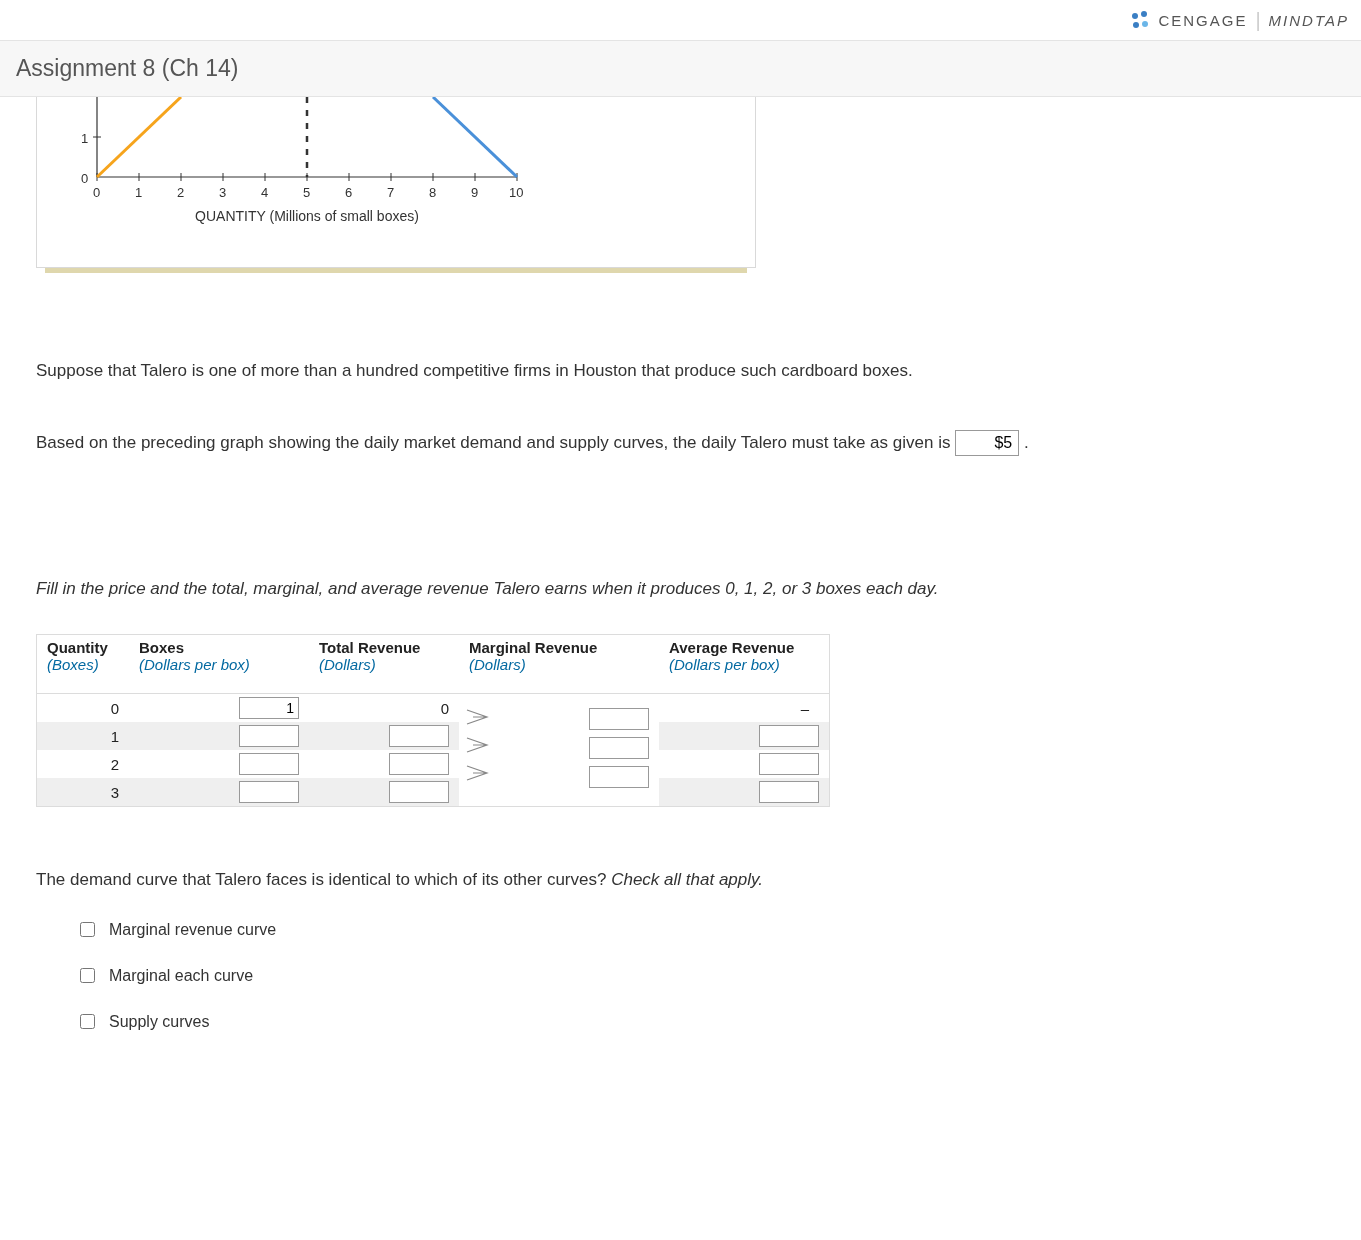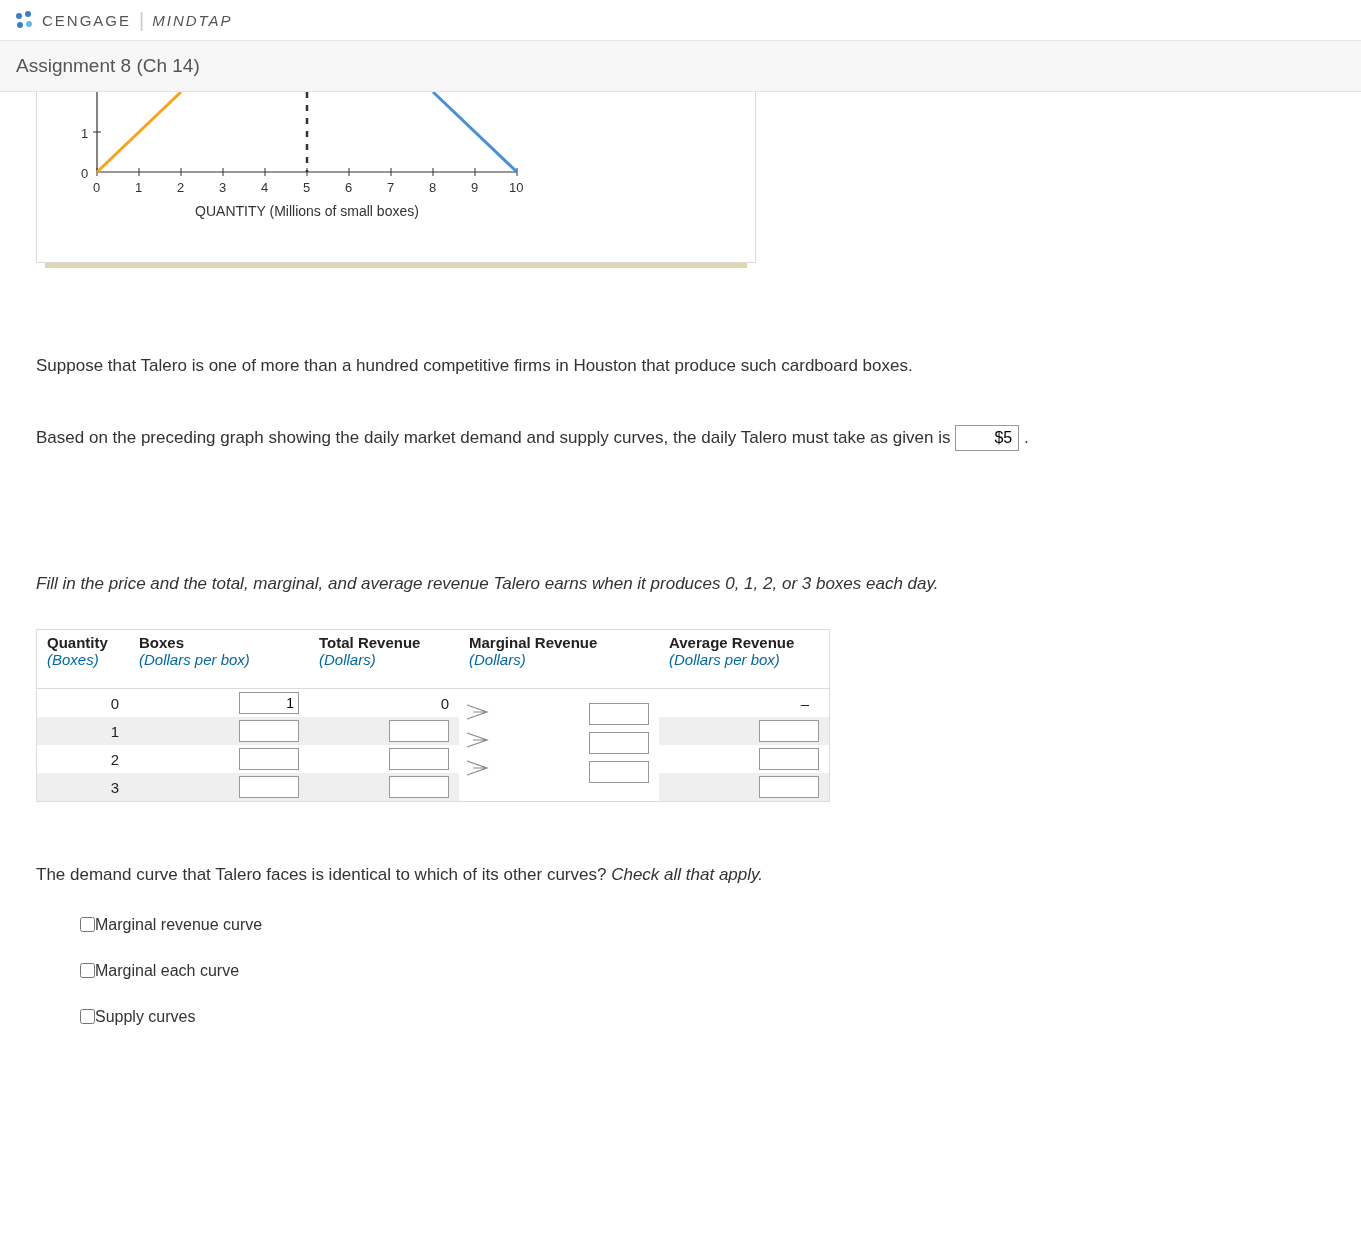--- a/index.html
+++ b/index.html
@@ -1,27 +1,27 @@
 <!DOCTYPE html>
 <html><head>
   <meta charset="utf-8">
   <style>
     * { box-sizing: border-box; margin: 0; padding: 0; }
     body { font-family: "Helvetica Neue", Arial, sans-serif; background: #fff; color: #222; }
     
     
-    .header { display: flex; align-items: center; padding: 8px 12px; background: #fff; }
+    .header { display: flex; align-items: center; padding: 8px 12px; background: #fff; justify-content: flex-end; }
     .logo-icon { width: 24px; height: 24px; margin-right: 6px; position: relative; }
     .logo-icon svg { width: 100%; height: 100%; }
     .brand-main { font-weight: 400; letter-spacing: 2px; font-size: 15px; color: #555; }
     .brand-sep { color: #ccc; margin: 0 8px; font-size: 20px; font-weight: 200; }
     .brand-sub { font-weight: 400; letter-spacing: 2px; font-size: 15px; color: #555; font-style: italic; }
     
     
-    .subheader { padding: 14px 16px; background: #f7f7f7; border-top: 1px solid #e4e4e4; border-bottom: 1px solid #e4e4e4; font-size: 19px; color: #555; }
+    .subheader { padding: 14px 16px; background: #f7f7f7; border-top: 1px solid #e4e4e4; border-bottom: 1px solid #e4e4e4; font-size: 23px; color: #555; }
     
     .content { padding: 0 36px 40px 36px; }
     
     
     .chart-panel { border:1px solid #d9d9d9; border-top:none; position:relative; width:720px; margin-top:0; padding:0 20px 30px 20px; background:#fff; }
     .chart-panel::after { content:""; display:block; position:absolute; left:8px; right:8px; bottom:-6px; height:5px; background:#d7cd99; opacity:0.8; }
     .chart-svg { display:block; }
     
     
     .para { font-size: 17px; color: #333; line-height: 1.5; }
@@ -36,21 +36,21 @@
     table.rev thead tr:first-child th { border-bottom:none; }
     table.rev td { padding:3px 10px; text-align:right; }
     table.rev tbody tr:nth-child(odd) td { background:#fff; }
     table.rev tbody tr:nth-child(even) td { background:#efefef; }
     .cell-input { width:60px; height:22px; border:1px solid #999; background:#fff; text-align:right; padding:1px 4px; font-size:14px; }
     .mr-col { position:relative; width:170px; }
     .arrow { width:24px; height:18px; stroke:#888; fill:none; stroke-width:1.2; }
     
     
     .check-list { margin-top: 28px; margin-left: 44px; }
-    .check-item { display:flex; align-items:center; font-size:16px; color:#333; margin-bottom: 28px; }
+    .check-item { display:flex; align-items:center; gap:14px; font-size:16px; color:#333; margin-bottom: 28px; }
     .check-item input { width:15px; height:15px; }
     
     .spacer-lg { height: 90px; }
     .spacer-md { height: 46px; }
     .spacer-sm { height: 24px; }
   </style>
 </head>
 <body>
 
 <div class="header">

